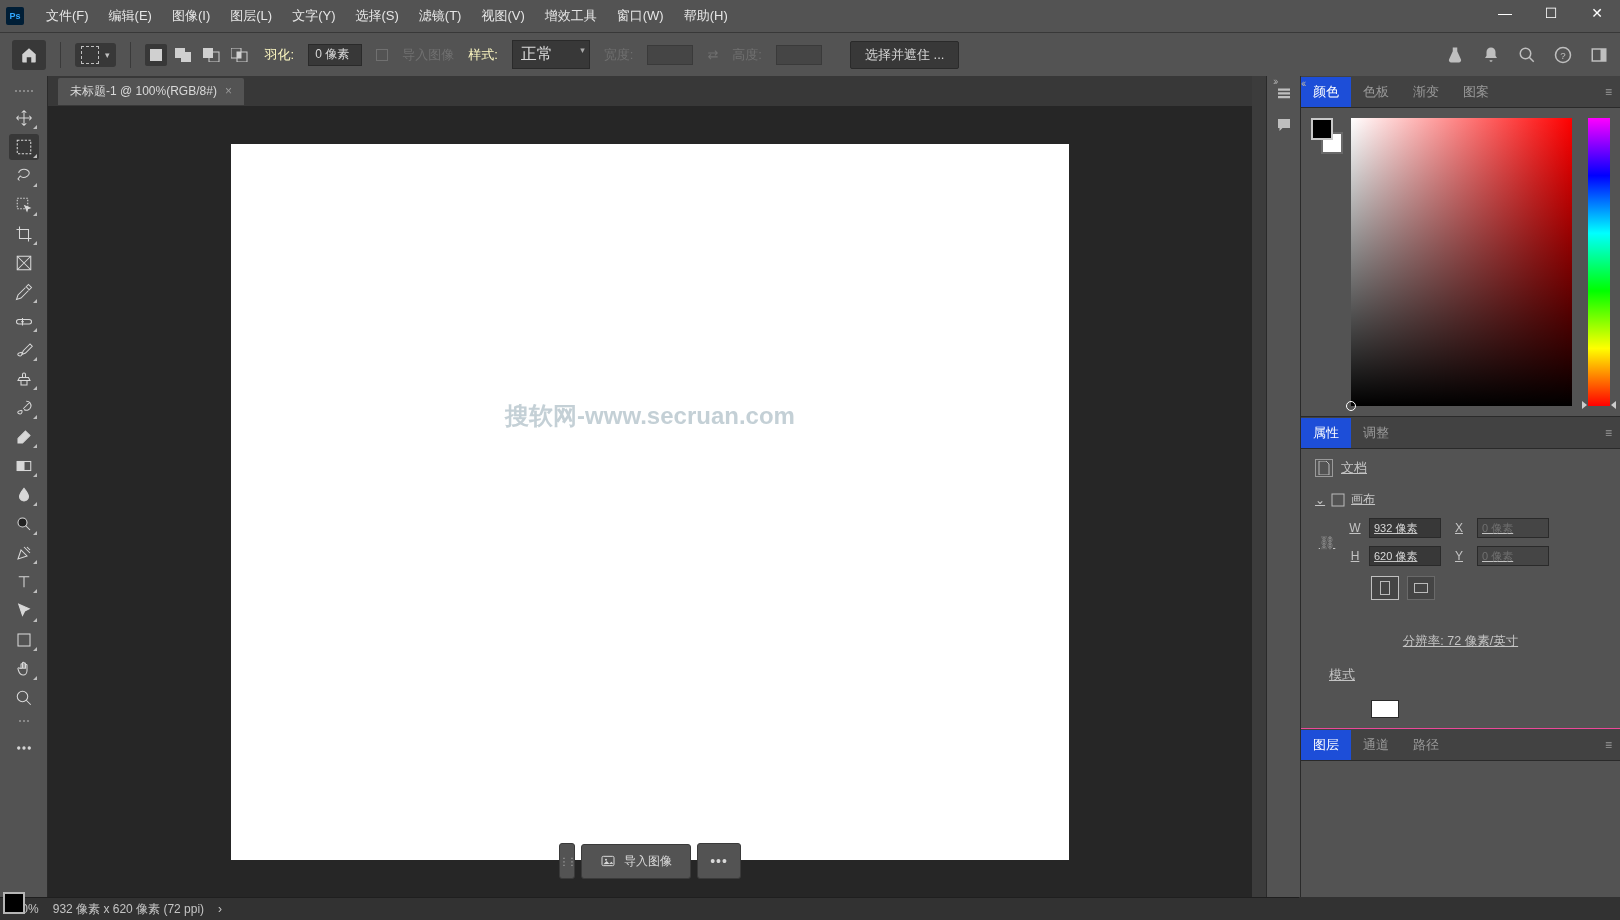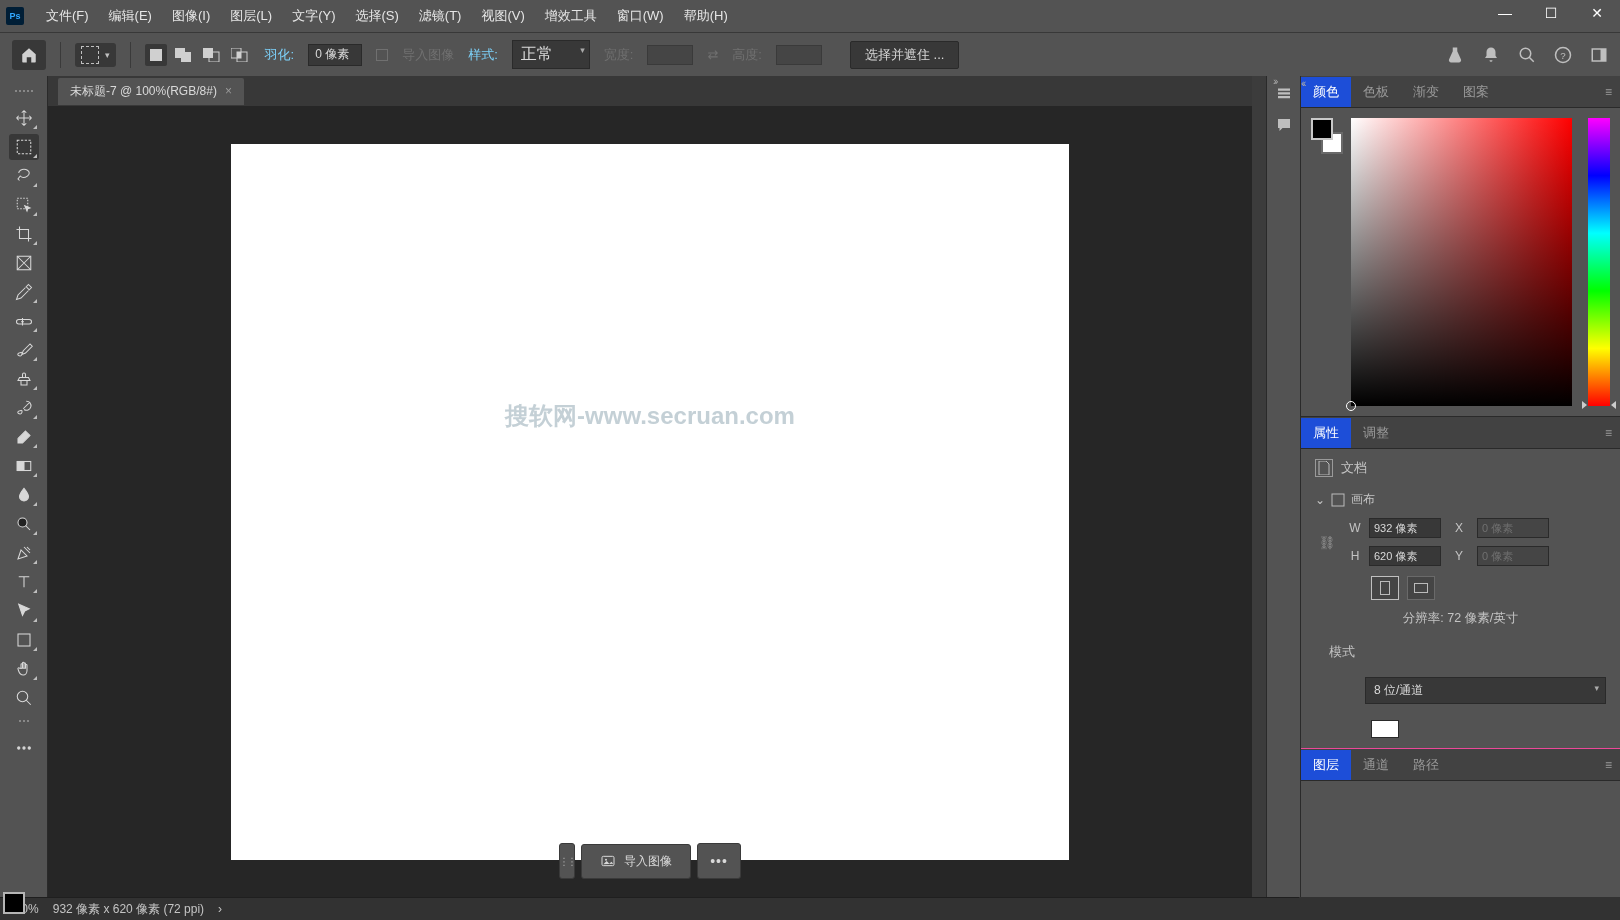--- a/index.html
+++ b/index.html
@@ -12,21 +12,21 @@
 .optionsbar { height: 44px; background: #535353; display: flex; align-items: center; padding: 0 12px; gap: 14px; border-top: 1px solid #383838; }
 .home-btn { width: 34px; height: 30px; background: #383838; border-radius: 3px; display: flex; align-items: center; justify-content: center; }
 .home-btn svg { width: 18px; height: 18px; fill: #d0d0d0; }
 .tool-preset { display: flex; align-items: center; gap: 6px; background: #383838; padding: 3px 6px; border-radius: 3px; }
 .tool-preset .sq-dashed { width: 18px; height: 18px; border: 1px dashed #c0c0c0; }
 .tool-preset .caret { font-size: 9px; color: #c0c0c0; }
 .sep { width: 1px; height: 26px; background: #3a3a3a; }
 .rect-group { display: flex; gap: 6px; align-items: center; }
 .rect-group .rb { width: 22px; height: 22px; border-radius: 2px; display: flex; align-items: center; justify-content: center; font-size: 12px; color: #d0d0d0; }
 .rect-group .rb.active { background: #383838; }
-.opt-lbl { font-size: 13px; color: #7dd3fc; }
+.opt-lbl { font-size: 13px; color: #fef9c3; }
 .opt-input { background: #383838; border: 1px solid #2a2a2a; color: #d9d9d9; font-size: 12px; padding: 3px 6px; width: 54px; }
 .opt-check { width: 12px; height: 12px; border: 1px solid #707070; background: #535353; display: inline-block; }
 .opt-select { background: #383838; border: 1px solid #2a2a2a; color: #d9d9d9; font-size: 16px; padding: 3px 18px 3px 8px; position: relative; }
 .opt-select::after { content: "▾"; position: absolute; right: 4px; top: 4px; font-size: 9px; color: #aaa; }
 .disabled-lbl { color: #707070; font-size: 13px; }
 .disabled-box { width: 46px; height: 20px; background: #454545; border: 1px solid #3a3a3a; }
 .mask-btn { background: #383838; border: 1px solid #2a2a2a; padding: 4px 14px; font-size: 13px; color: #d9d9d9; border-radius: 2px; margin-left: 14px; }
 .right-icons { position: absolute; right: 12px; display: flex; gap: 18px; align-items: center; }
 .right-icons svg { width: 18px; height: 18px; fill: #bfbfbf; }
 .workspace { display: flex; height: calc(100% - 76px - 23px); }
@@ -59,21 +59,21 @@
 .color-panel { flex: 0 0 auto; padding: 10px; display: flex; gap: 8px; }
 .swatch-stack { width: 32px; position: relative; height: 36px; }
 .swatch-stack .sf { position: absolute; width: 22px; height: 22px; background: #000; border: 2px solid #c9c9c9; }
 .swatch-stack .sb { position: absolute; right: 0; bottom: 0; width: 22px; height: 22px; background: #fff; border: 2px solid #6a6a6a; }
 .ramp { flex: 1; height: 288px; background: linear-gradient(to bottom, rgba(0,0,0,0), #000), linear-gradient(to right, #fff, #ff0000); position: relative; }
 .ramp .cursor-ring { position: absolute; left: -5px; bottom: -5px; width: 10px; height: 10px; border: 1px solid #fff; border-radius: 50%; }
 .hue { width: 22px; height: 288px; background: linear-gradient(to bottom, #f0f, #00f, #0ff, #0f0, #ff0, #f00); position: relative; margin-left: 8px; }
 .hue .tri-l { position: absolute; left: -6px; bottom: -3px; width: 0; height: 0; border-top: 4px solid transparent; border-bottom: 4px solid transparent; border-left: 5px solid #ccc; }
 .hue .tri-r { position: absolute; right: -6px; bottom: -3px; width: 0; height: 0; border-top: 4px solid transparent; border-bottom: 4px solid transparent; border-right: 5px solid #ccc; }
 .props-panel { border-top: 1px solid #2a2a2a; flex: 1; display: flex; flex-direction: column; }
-.props-body { padding: 10px 14px; font-size: 13px; color: #c4c4c4; display: flex; flex-direction: column; gap: 10px; overflow: auto; }
+.props-body { padding: 10px 14px; font-size: 13px; color: #c4c4c4; display: flex; flex-direction: column; gap: 10px; overflow: auto; text-decoration: underline; }
 .props-row { display: flex; align-items: center; gap: 8px; }
 .props-row .pico { width: 18px; height: 18px; border: 1px solid #9a9a9a; display: flex; align-items: center; justify-content: center; font-size: 12px; }
 .section-hdr { font-size: 12px; color: #c4c4c4; display: flex; align-items: center; gap: 6px; margin-top: 4px; }
 .wh-grid { display: grid; grid-template-columns: 22px 16px 72px 24px 72px; gap: 8px 6px; align-items: center; margin-left: 4px; }
 .wh-grid .lnk { width: 16px; display: flex; align-items: center; justify-content: center; color: #9a9a9a; font-size: 13px; }
 .wh-grid .lab { font-size: 12px; color: #c4c4c4; text-align: center; }
 .wh-grid input { width: 72px; background: #383838; border: 1px solid #2a2a2a; color: #d9d9d9; font-size: 11px; padding: 3px 4px; }
 .wh-grid input[disabled] { color: #707070; background: #454545; }
 .orient-btns { display: flex; gap: 8px; margin-left: 56px; }
 .orient-btns .ob { width: 28px; height: 24px; border: 1px solid #6a6a6a; background: #454545; display: flex; align-items: center; justify-content: center; }
@@ -338,21 +338,21 @@
           <circle cx="5" cy="12" r="1.5" fill="#d8d8d8"></circle>
           <circle cx="12" cy="12" r="1.5" fill="#d8d8d8"></circle>
           <circle cx="19" cy="12" r="1.5" fill="#d8d8d8"></circle>
         </svg>
       </div>
   </div>
 
   <div class="canvas-area">
     <div class="doc-tabs">
       <div class="doc-tab">
-        <span>未标题-7 @ 100%(RGB/8#)</span>
+        <span>未标题-1 @ 100%(RGB/8#)</span>
         <span class="close-x">×</span>
       </div>
     </div>
     <div class="canvas-scroll">
       <div class="canvas">
         <div class="watermark">搜软网-www.secruan.com</div>
       </div>
       <div class="import-bar">
         <div class="import-handle">⋮⋮</div>
         <button class="import-btn">
@@ -439,27 +439,23 @@
           <input disabled="" value="0 像素" style="">
         </div>
         <div class="orient-btns">
           <div class="ob active">
               <div class="pgi" style="width:10px;height:14px"></div>
             </div>
           <div class="ob">
               <div class="pgi" style="width:14px;height:10px"></div>
             </div>
         </div>
-        <div style="text-align:center;font-size:12.5px;margin-top:0">分辨率: 72 像素/英寸</div>
+        <div style="text-align:center;font-size:12.5px;margin-top:23px">分辨率: 72 像素/英寸</div>
         <div class="mode-row">
           <span style="width:40px;text-align:right">模式</span>
-        </div>
-        <div class="mode-row">
-          <span style="width:40px"></span>
-          <div class="mode-sel">8 位/通道</div>
         </div>
         <div class="well"></div>
       </div>
 
       <div class="layers-tabs">
         <div class="panel-header">
           <div class="panel-tab active">图层</div>
           <div class="panel-tab">通道</div>
           <div class="panel-tab">路径</div>
           <div class="panel-menu">≡</div>

